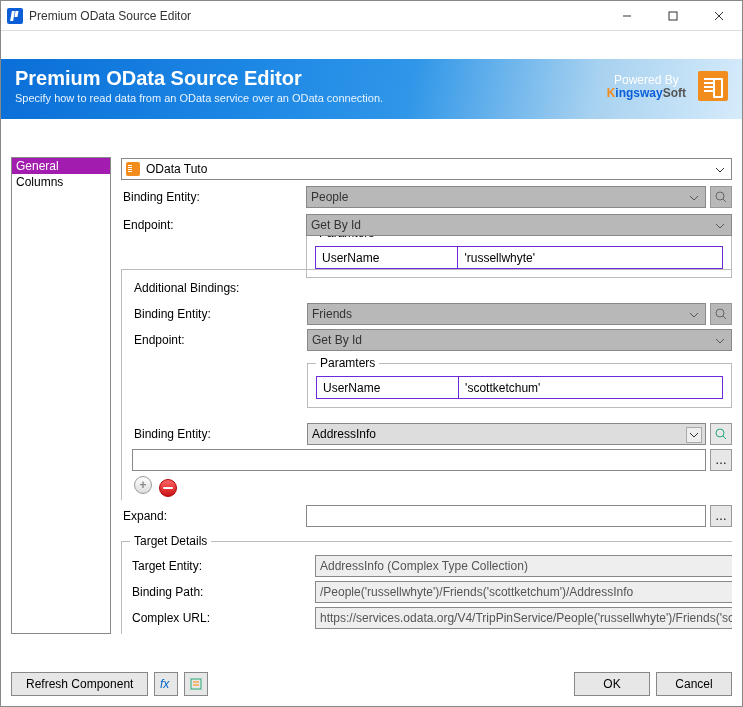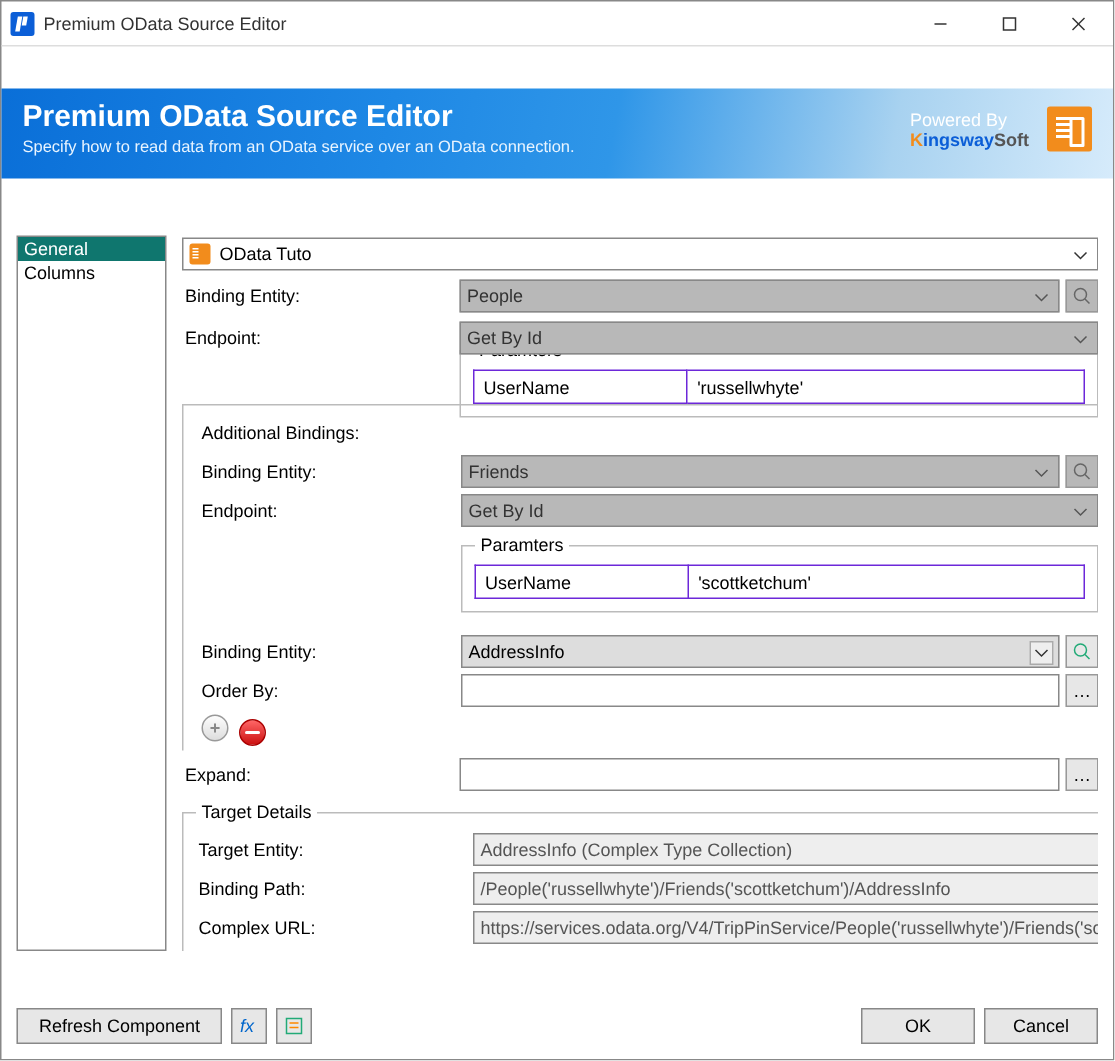--- a/index.html
+++ b/index.html
@@ -12,29 +12,29 @@
   .titlebar-title { flex: 1; color: #333; }
   .winbtns { display:flex; height:100%; }
   .winbtn { width:46px; display:flex; align-items:center; justify-content:center; color:#333; }
   .winbtn svg { stroke:#333; }
 
   .banner { height: 60px; background: linear-gradient(100deg, #0a6fd8 0%, #1e88e5 35%, #2f96e8 55%, #a8d2f0 80%, #d6ebfb 100%); color: #fff; padding: 8px 14px; position: relative; display:flex; align-items:flex-start; }
   .banner h1 { margin: 0; font-size: 20px; font-weight: 600; color:#fff; }
   .banner .sub { font-size: 11px; color: #e8f4ff; margin-top:2px; }
   .banner-right { position:absolute; right:14px; top:12px; display:flex; align-items:center; gap:12px; }
   .brand { color:#0b5ed7; font-weight:bold; font-size:14px; display:flex; align-items:center; line-height:1; }
-  .brand-wrap { display:flex; flex-direction:column; align-items:flex-start;}
+  .brand-wrap { display:flex; flex-direction:column; align-items:center;}
   .doc-icon { width:30px; height:30px; background:#f28c1c; border-radius:2px; position:relative; }
   .doc-icon::before { content:""; position:absolute; left:6px; top:7px; width:10px; height:2px; background:#fff; box-shadow: 0 4px 0 #fff, 0 8px 0 #fff, 0 12px 0 #fff; }
   .doc-icon::after { content:""; position:absolute; right:5px; top:7px; width:6px; height:16px; border:2px solid #fff; border-radius:1px; background:transparent; }
 
   .content { flex:1; display:flex; padding: 10px 10px 4px 10px; gap: 0; overflow:hidden; }
   .sidebar { width: 100px; border: 1px solid #888; background:#fff; }
   .side-item { padding: 1px 4px; }
-  .side-item.sel { background: #0f766e; color:#fff; }
+  .side-item.sel { background: #a21caf; color:#fff; }
   .main { flex:1; padding-left:10px; display:flex; flex-direction:column; gap:2px; overflow:auto; }
 
   .row { display:flex; align-items:center; min-height:24px; margin-bottom:2px; }
   .row label { width: 185px; color:#000; padding-left:2px; }
   .row .control { flex:1; display:flex; gap:4px; }
   .nested .row label { width: 175px; }
 
   .combo { flex:1; height:22px; border:1px solid #888; background:#fff; display:flex; align-items:center; padding:0 4px; position:relative; }
   .combo .arrow { position:absolute; right:3px; top:3px; width:16px; height:16px; display:flex; align-items:center; justify-content:center; }
   .combo.disabled { background:#b8b8b8; color:#333; }
@@ -260,21 +260,20 @@
             <div class="iconbtn">
               <svg width="14" height="14">
                   <circle cx="6" cy="6" r="4" fill="none" stroke="#2a7"></circle>
                   <line x1="9" y1="9" x2="12" y2="12" stroke="#2a7"></line>
                 </svg>
             </div>
           </div>
         </div>
 
         <div class="row">
-          <label>Order By:</label>
           <div class="control">
             <div class="textbox"></div>
             <div class="iconbtn">
                 <span>…</span>
               </div>
           </div>
         </div>
 
         <div class="row">
           <div style="padding-left:2px">

